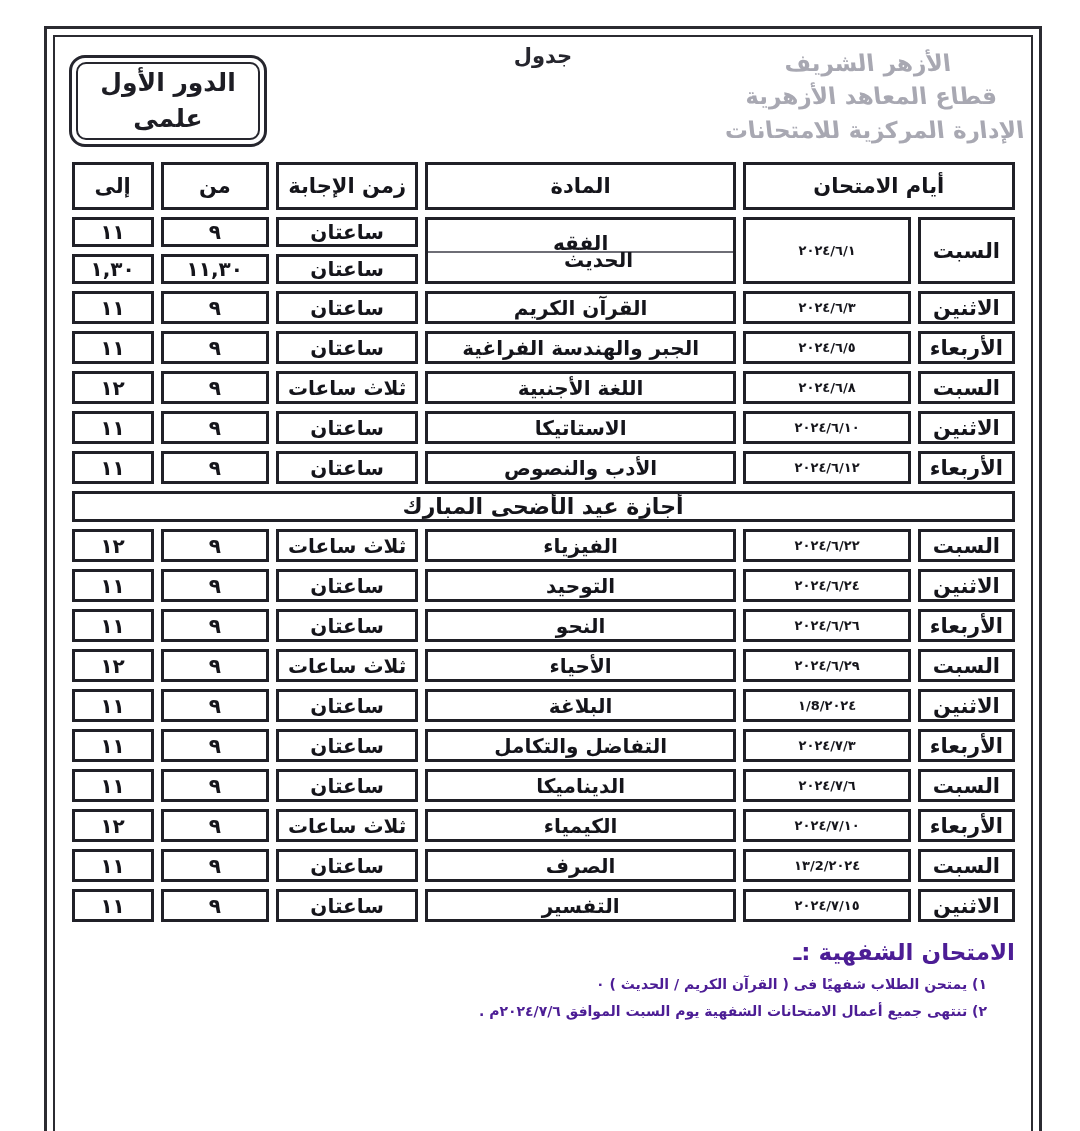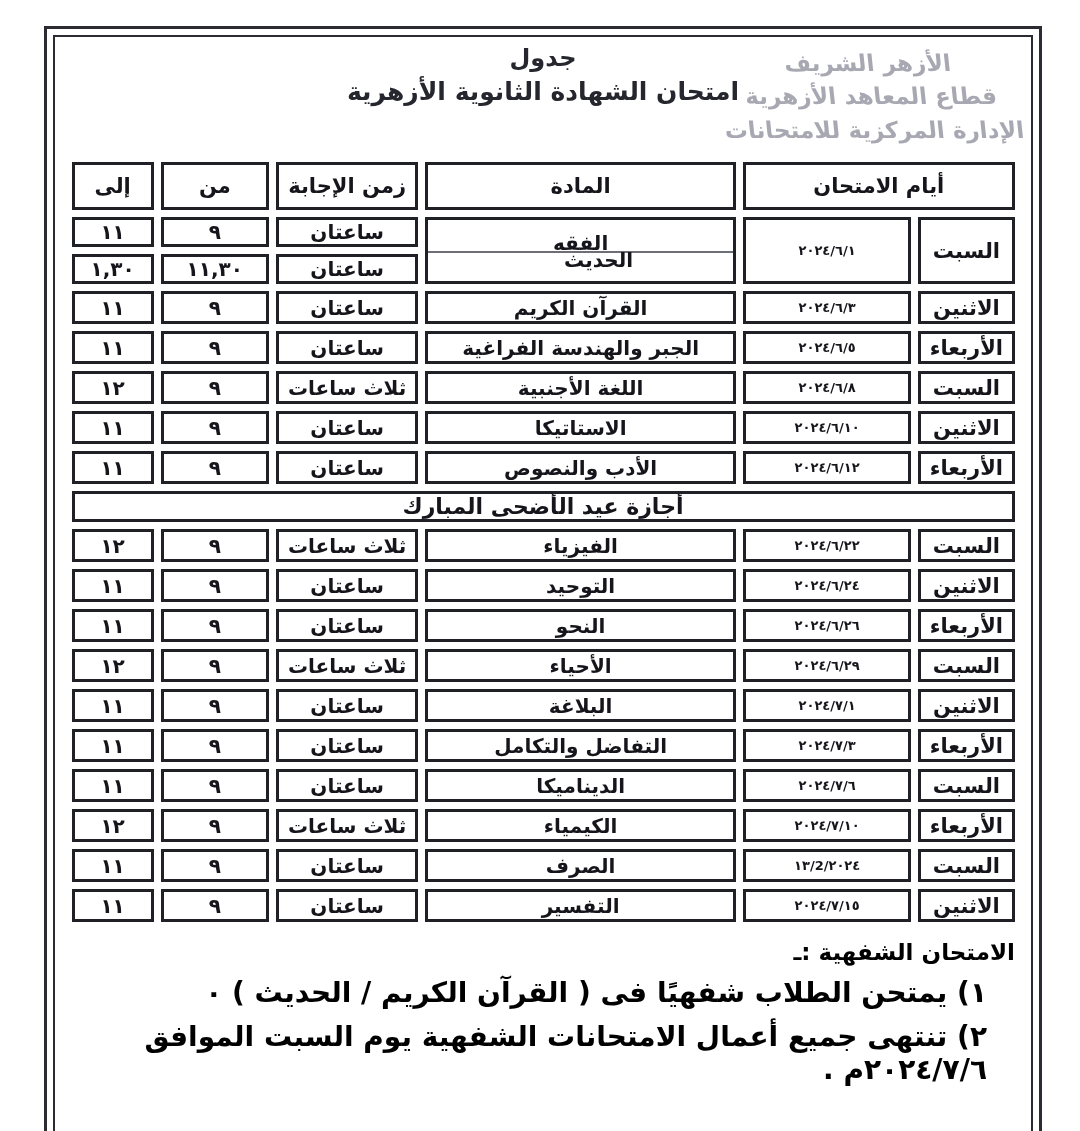--- a/index.html
+++ b/index.html
@@ -22,21 +22,21 @@
   .org-mark{
     position:absolute; right:10px; top:10px; width:300px;
     text-align:center; color:#a8a8b2; font-weight:bold;
     font-size:23px; line-height:1.45;
     transform:skewX(6deg);
   }
   .doc-title{
     position:absolute; right:288px; top:6px; width:400px;
     text-align:center; font-weight:bold; color:#26262e;
   }
-  .doc-title .t1{ font-size:24px; line-height:1.3; }
+  .doc-title .t1{ font-size:21px; line-height:1.3; }
   .doc-title .t2{ font-size:25px; line-height:1.45; }
   .doc-title .t3{ font-size:23px; line-height:1.5; }
 
   .round-stamp{
     position:absolute; left:14px; top:18px; width:198px; height:92px;
     border:3px solid #26262e; border-radius:16px; padding:4px; background:#fff;
   }
   .round-stamp-inner{
     width:100%; height:100%; border:2px solid #26262e; border-radius:10px;
     display:flex; flex-direction:column; align-items:center; justify-content:center;
@@ -60,43 +60,48 @@
   .schedule td{ height:33px; font-size:20px; }
   td.day-cell{ font-size:21px; }
   td.date-cell{ font-size:13px; }
   tr.subrow td{ height:26px; }
   td.split-cell{ padding:0; }
   .split-half{ height:16px; display:flex; align-items:center; justify-content:center; }
   .split-half.bottom{ border-top:2px solid #6e6e76;padding-left:36px; }
   td.holiday-cell{ height:29px; font-size:22px; letter-spacing:1px; }
 
   
-  .notes-zone{ padding:10px 16px 0 0; text-align:right; font-weight:bold; color:#000000; }
+  .notes-zone{ padding:10px 16px 0 0; text-align:right; font-weight:bold; color:#4c1d95; }
   .notes-heading{ font-size:23px; }
-  .note-item{ font-size:28px; margin-top:11px; padding-right:28px;margin-left:6px; }
+  .note-item{ font-size:14px; margin-top:11px; padding-right:28px;margin-left:6px; }
 </style>
 </head>
 <body>
 
 <div class="page-frame">
   <div class="page-frame-inner">
 
     <div class="header-zone">
 
       <div class="org-mark">
         <div>الأزهر الشريف</div>
         <div>قطاع المعاهد الأزهرية</div>
         <div>الإدارة المركزية للامتحانات</div>
       </div>
 
       <div class="doc-title">
         <div class="t1">جدول</div>
-        <div class="t2">امتحان الشهادة الثانوية الأزهرية</div>
       </div>
 
+      <div class="round-stamp">
+        <div class="round-stamp-inner">
+          <div>الدور الأول</div>
+          <div>علمى</div>
+        </div>
+      </div>
     </div>
 
     <div class="table-zone">
       <table class="schedule">
         <colgroup>
           <col class="c-day">
             <col class="c-date">
             <col class="c-subject">
           <col class="c-duration">
             <col class="c-from">
@@ -201,21 +206,21 @@
         <tr>
           <td class="day-cell">السبت</td>
           <td class="date-cell">٢٠٢٤/٦/٢٩</td>
           <td>الأحياء</td>
           <td>ثلاث ساعات</td>
           <td>٩</td>
           <td>١٢</td>
         </tr>
         <tr>
           <td class="day-cell">الاثنين</td>
-          <td class="date-cell">٢٠٢٤/٧/١</td>
+          <td class="date-cell">٢٠٢٤/8/١</td>
           <td>البلاغة</td>
           <td>ساعتان</td>
           <td>٩</td>
           <td>١١</td>
         </tr>
         <tr>
           <td class="day-cell">الأربعاء</td>
           <td class="date-cell">٢٠٢٤/٧/٣</td>
           <td>التفاضل والتكامل</td>
           <td>ساعتان</td>

